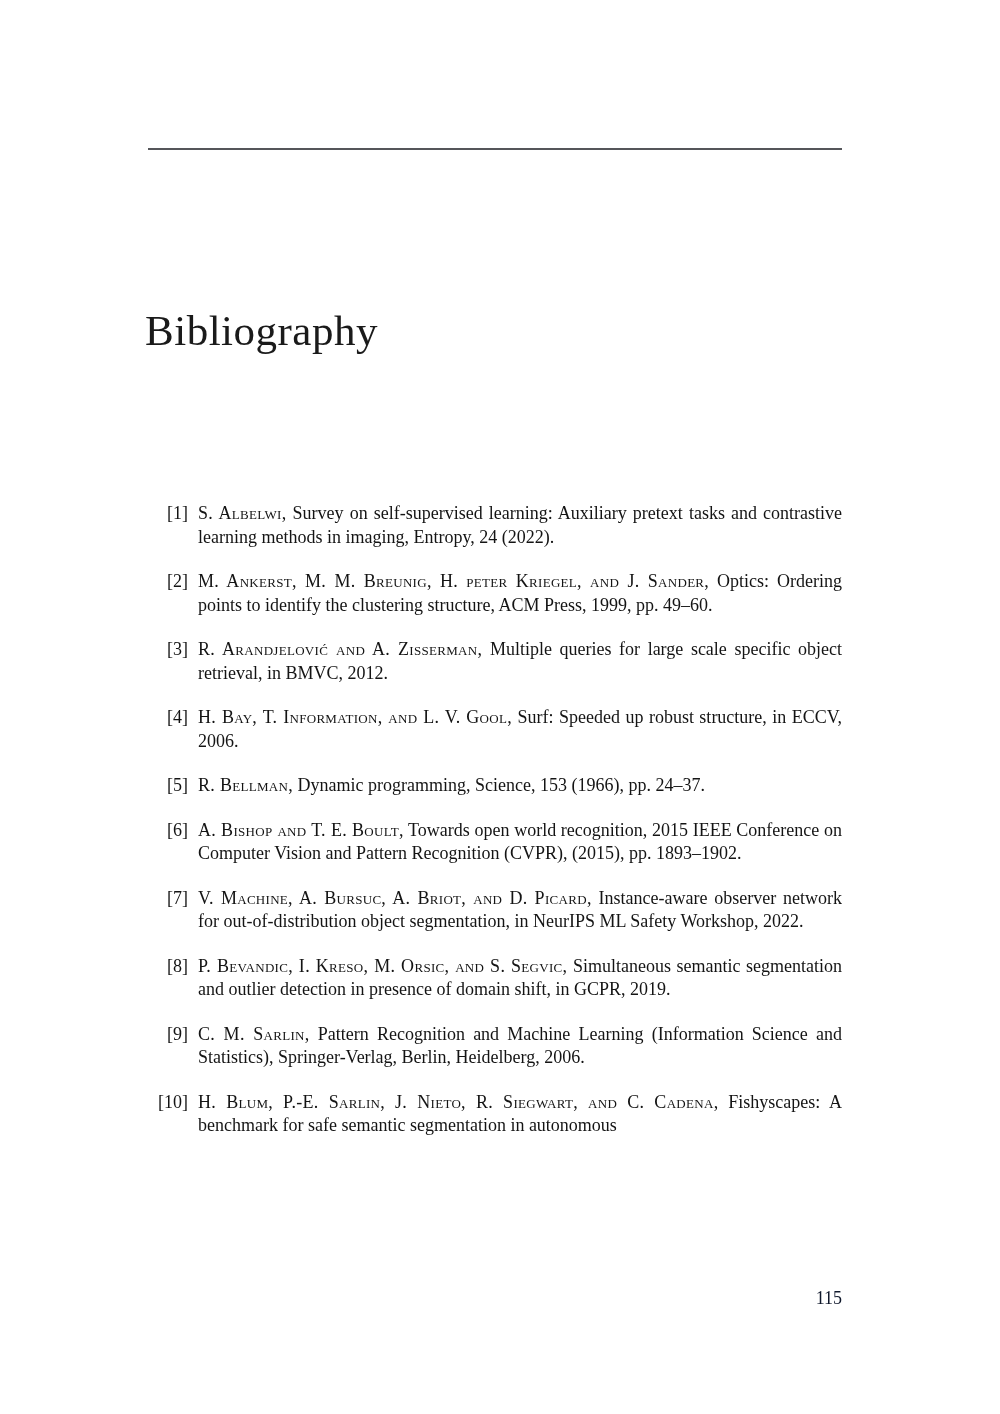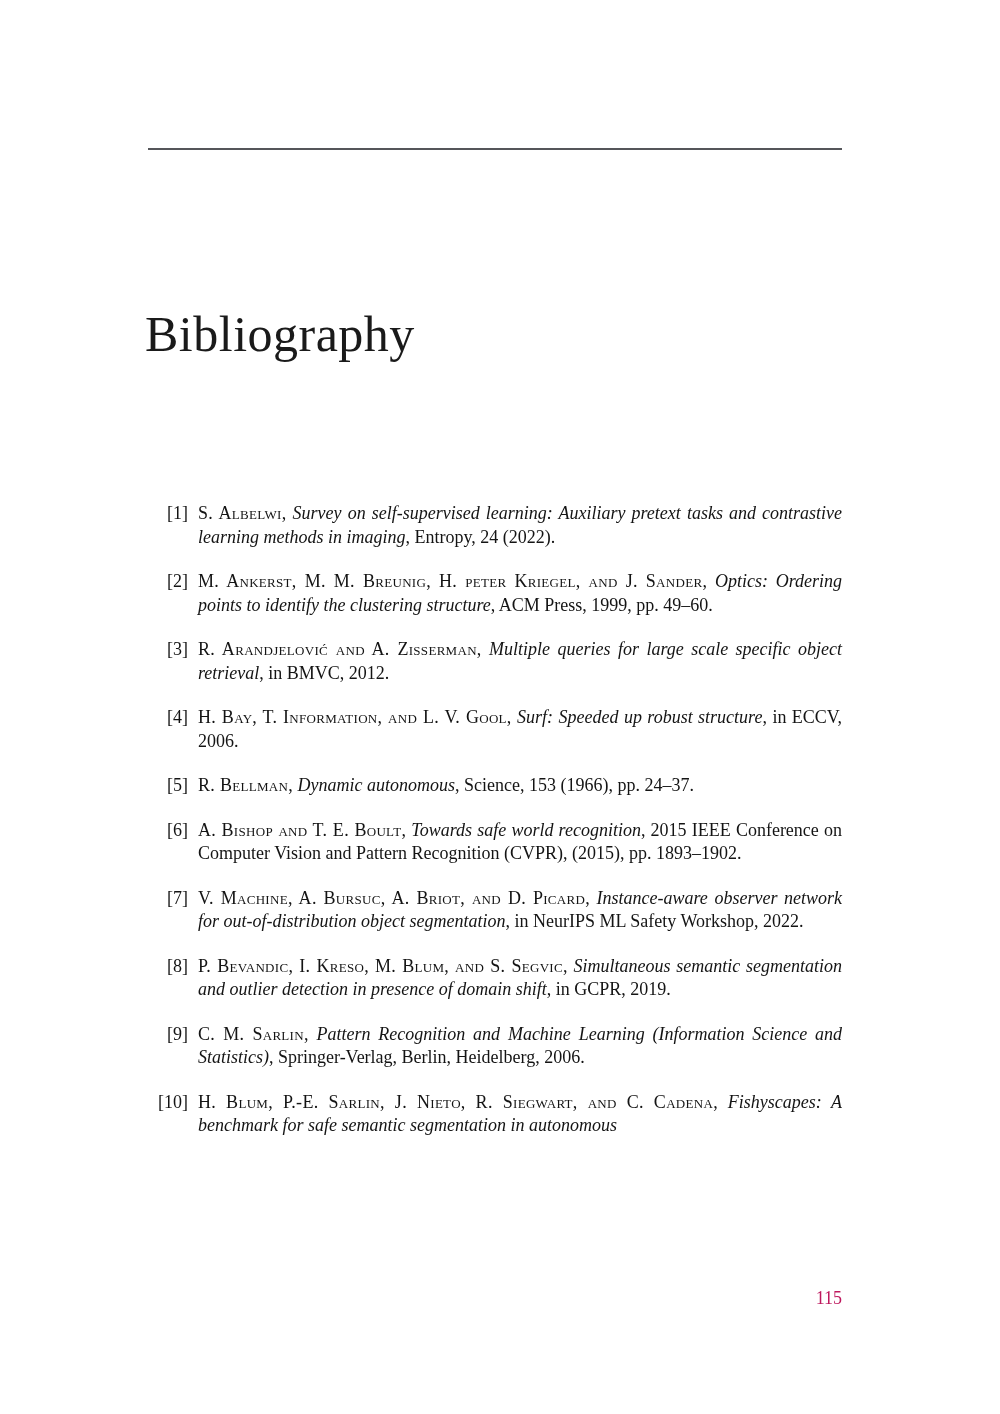--- a/index.html
+++ b/index.html
@@ -22,21 +22,21 @@
     top: 148px;
     width: 694px;
     height: 2px;
     background: #55565a;
   }
   .chapter-title {
     position: absolute;
     left: 145px;
     top: 306px;
     margin: 0;
-    font-size: 50px;
+    font-size: 43px;
     font-weight: normal;
     line-height: 1.15;
     letter-spacing: 0.5px;
     color: #1a1a1a;
   }
   .bib-list {
     position: absolute;
     left: 155px;
     top: 502px;
     width: 687px;
@@ -59,28 +59,28 @@
     top: 0;
     width: 33px;
     text-align: right;
     white-space: nowrap;
   }
   .ref-text { margin: 0; }
   .sc {
     font-variant: small-caps;
     letter-spacing: 0.3px;
   }
-  .it { font-style: italic; }
+  .it { }
   .page-number {
     position: absolute;
     top: 1287px;
     right: 158px;
     font-size: 18px;
     line-height: 23px;
-    color: #be185d;
+    color: #0f172a;
   }
 </style>
 </head>
 <body>
 
 <div class="page">
   <div class="header-rule"></div>
 
   <h1 class="chapter-title">Bibliography</h1>
 
@@ -101,35 +101,35 @@
         <span class="it">Multiple queries for large scale specific object retrieval</span><span>, in BMVC, 2012.</span></p>
     </li>
     <li class="ref">
       <span class="ref-label">[4]</span>
       <p class="ref-text"><span class="sc">H. Bay, T. Information, and L. V. Gool,</span>
         <span class="it">Surf: Speeded up robust structure</span><span>, in ECCV, 2006.</span></p>
     </li>
     <li class="ref">
       <span class="ref-label">[5]</span>
       <p class="ref-text"><span class="sc">R. Bellman,</span>
-        <span class="it">Dynamic autonomous</span><span>, Science, 153 (1966), pp. 24–37.</span></p>
+        <span class="it">Dynamic programming</span><span>, Science, 153 (1966), pp. 24–37.</span></p>
     </li>
     <li class="ref">
       <span class="ref-label">[6]</span>
       <p class="ref-text"><span class="sc">A. Bishop and T. E. Boult,</span>
-        <span class="it">Towards safe world recognition</span><span>, 2015 IEEE Conference on Computer Vision and Pattern Recognition (CVPR), (2015), pp. 1893–1902.</span></p>
+        <span class="it">Towards open world recognition</span><span>, 2015 IEEE Conference on Computer Vision and Pattern Recognition (CVPR), (2015), pp. 1893–1902.</span></p>
     </li>
     <li class="ref">
       <span class="ref-label">[7]</span>
       <p class="ref-text"><span class="sc">V. Machine, A. Bursuc, A. Briot, and D. Picard,</span>
         <span class="it">Instance-aware observer network for out-of-distribution object segmentation</span><span>, in NeurIPS ML Safety Workshop, 2022.</span></p>
     </li>
     <li class="ref">
       <span class="ref-label">[8]</span>
-      <p class="ref-text"><span class="sc">P. Bevandic, I. Kreso, M. Blum, and S. Segvic,</span>
+      <p class="ref-text"><span class="sc">P. Bevandic, I. Kreso, M. Orsic, and S. Segvic,</span>
         <span class="it">Simultaneous semantic segmentation and outlier detection in presence of domain shift</span><span>, in GCPR, 2019.</span></p>
     </li>
     <li class="ref">
       <span class="ref-label">[9]</span>
       <p class="ref-text"><span class="sc">C. M. Sarlin,</span>
         <span class="it">Pattern Recognition and Machine Learning (Information Science and Statistics)</span><span>, Springer-Verlag, Berlin, Heidelberg, 2006.</span></p>
     </li>
     <li class="ref">
       <span class="ref-label">[10]</span>
       <p class="ref-text"><span class="sc">H. Blum, P.-E. Sarlin, J. Nieto, R. Siegwart, and C. Cadena,</span>

